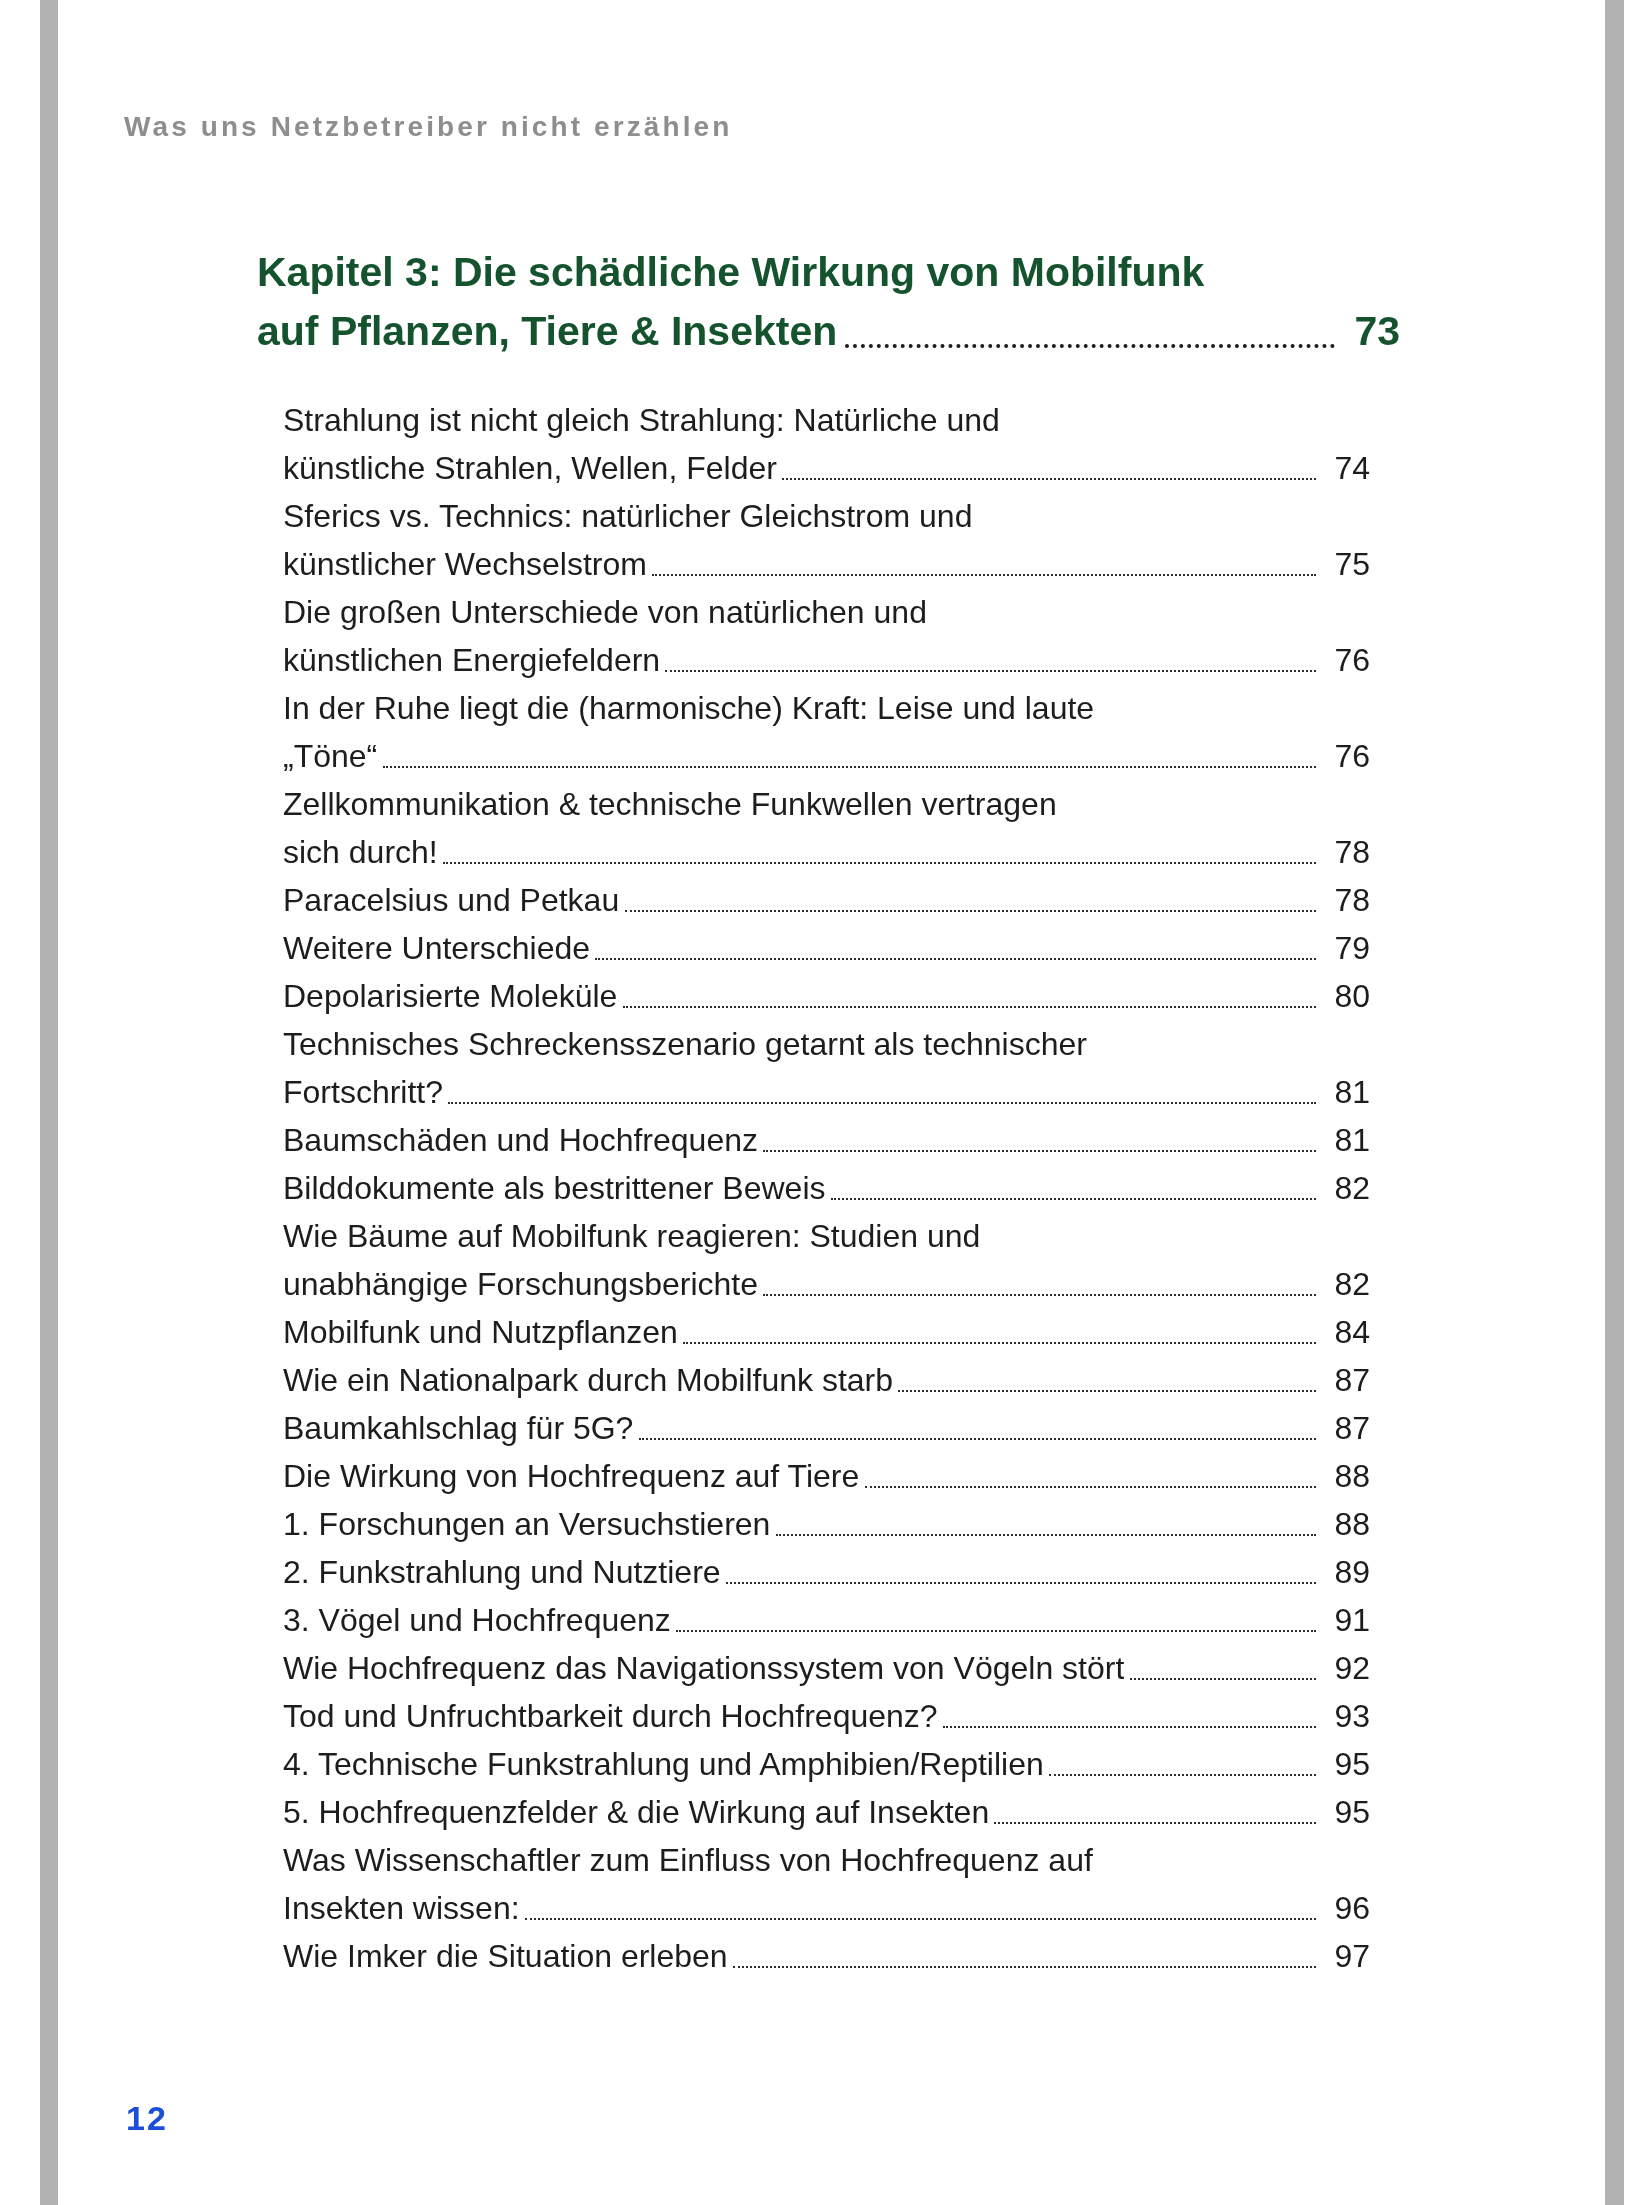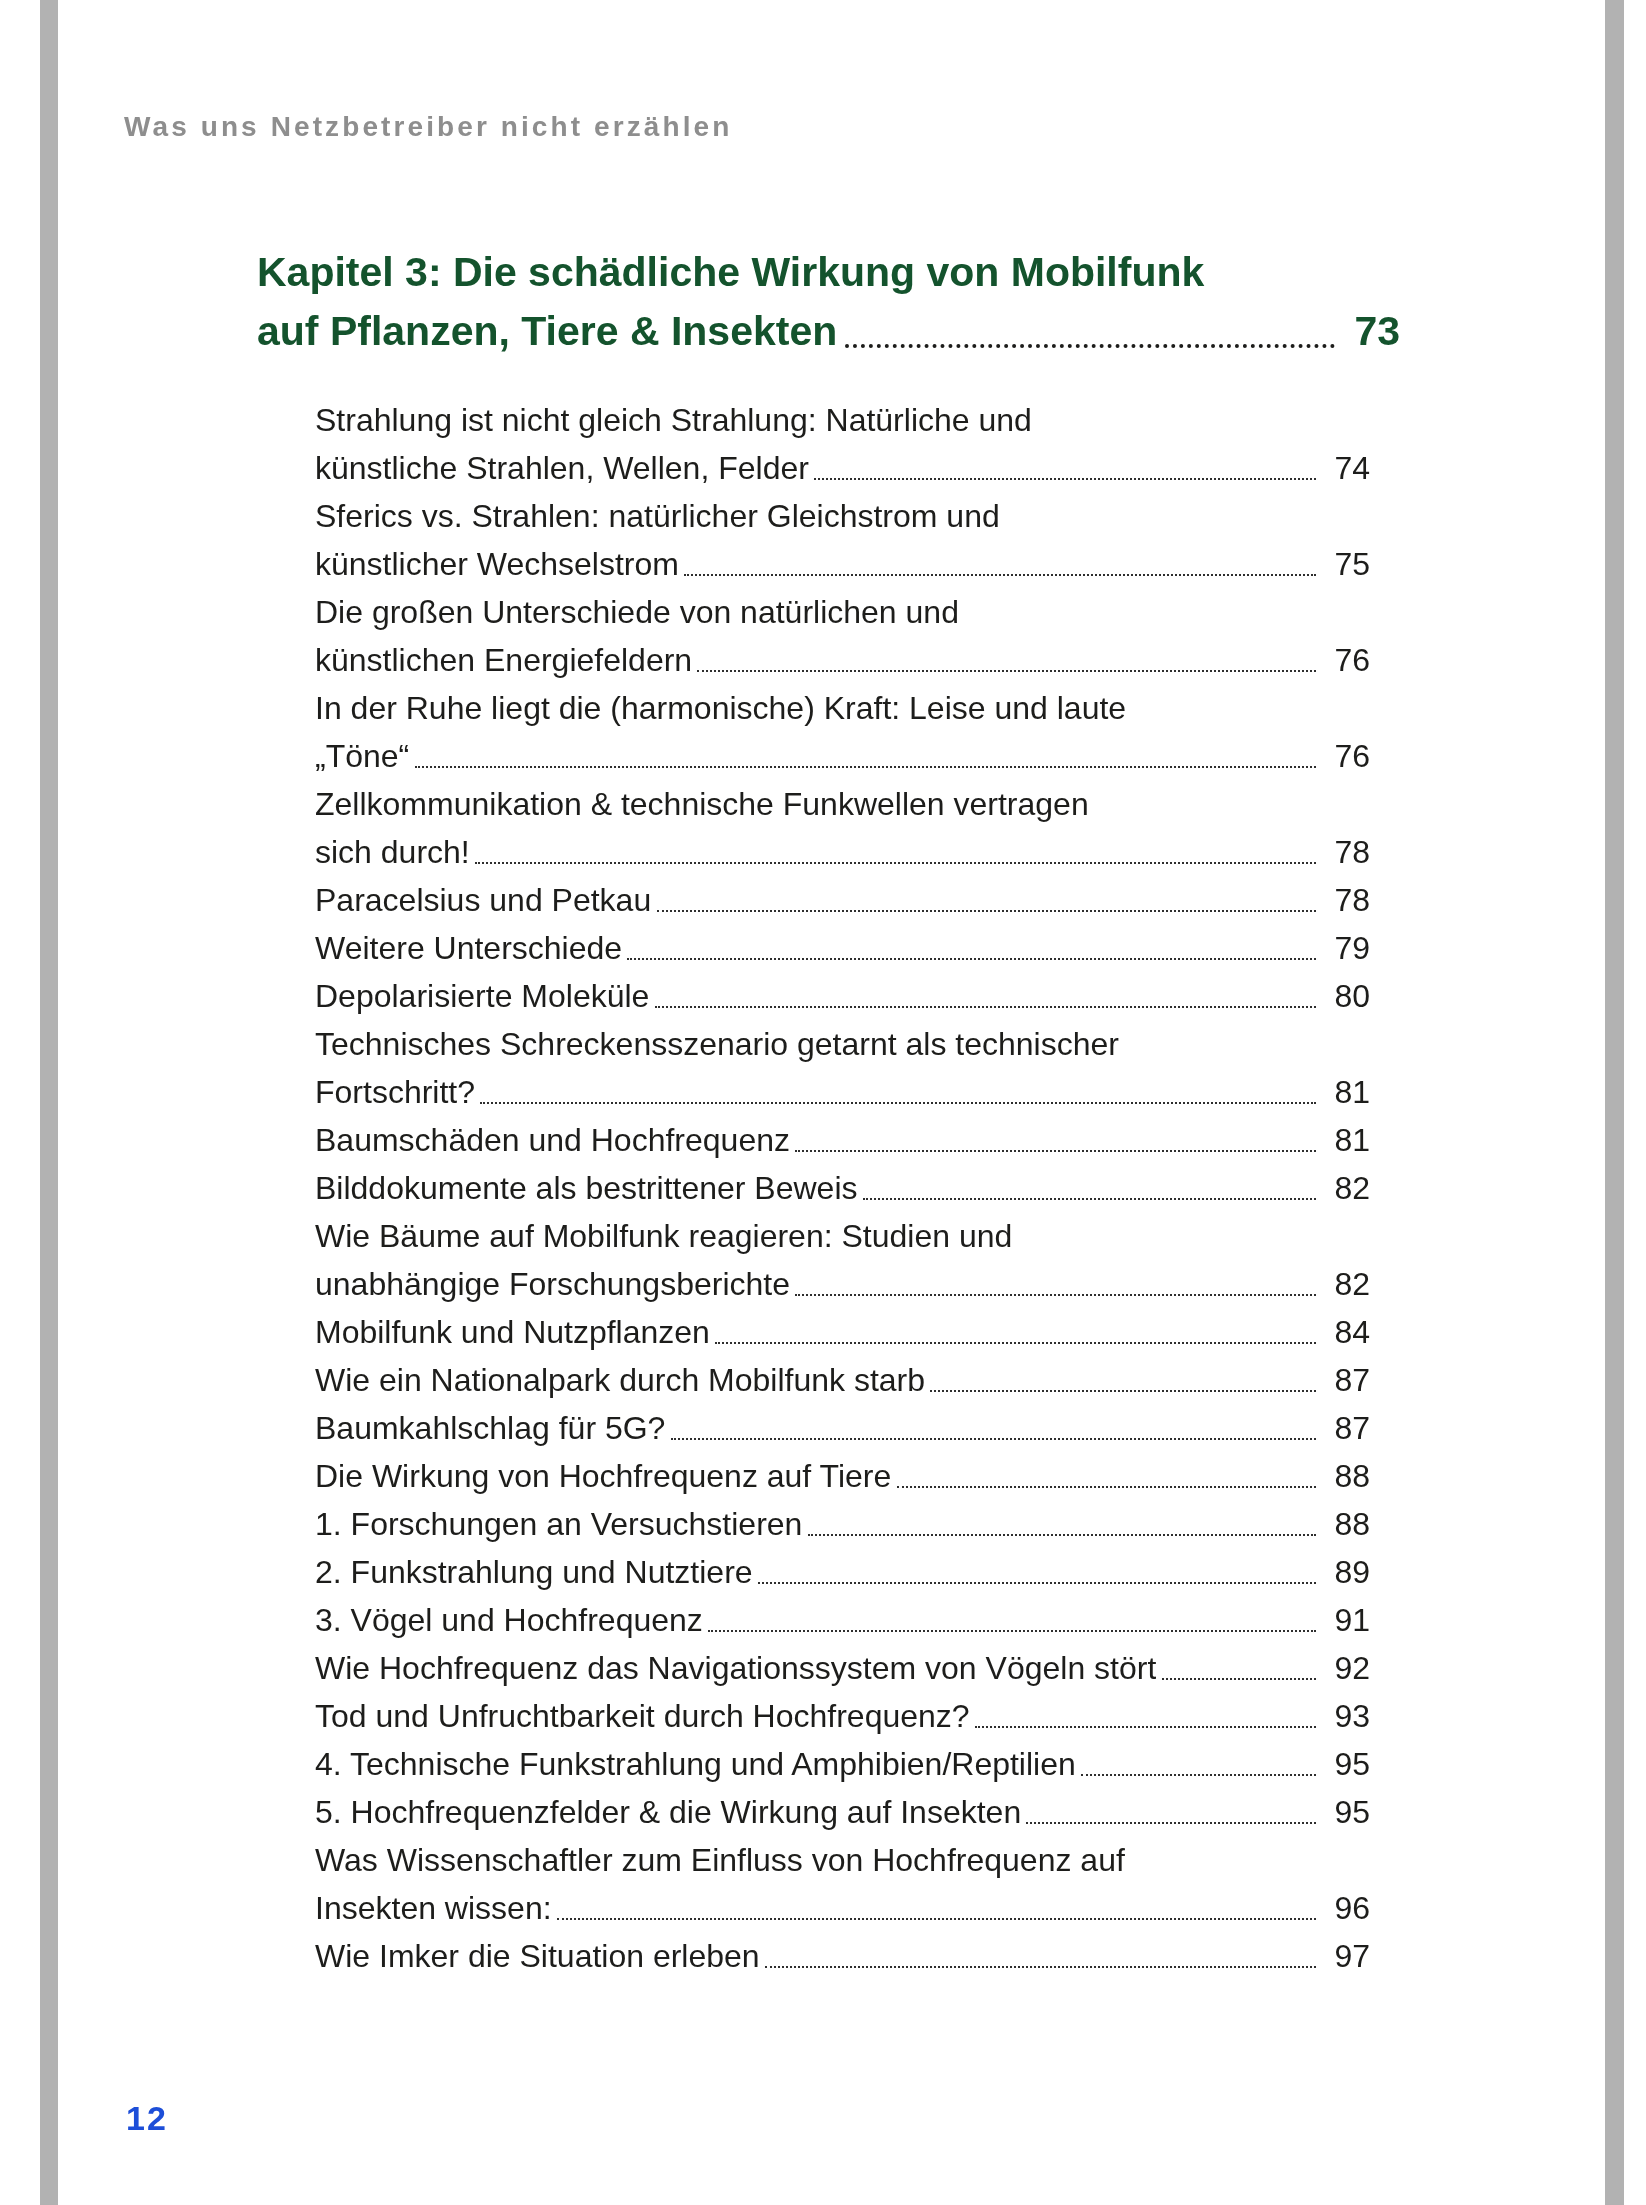--- a/index.html
+++ b/index.html
@@ -58,21 +58,21 @@
   
   .toc {
     position: absolute;
     left: 283px;
     top: 396px;
     width: 1087px;
     font-size: 32px;
     line-height: 48px;
   }
   .toc-entry { }
-  .toc-line { display: flex; align-items: flex-end; height: 48px; white-space: nowrap; margin-left: 32px; }
+  .toc-line { display: flex; align-items: flex-end; height: 48px; white-space: nowrap; }
   .toc-text { flex: 0 1 auto; overflow: hidden; }
   .leader {
     flex: 1 1 auto;
     border-bottom: 2.6px dotted #2e2e2e;
     margin: 0 5.3px;
     margin-bottom: 12.3px;
     min-width: 13.2px;
   }
   .page-num {
     flex: 0 0 auto;
@@ -114,21 +114,21 @@
         <span class="toc-text">Strahlung ist nicht gleich Strahlung: Natürliche und</span>
       </div>
       <div class="toc-line">
         <span class="toc-text">künstliche Strahlen, Wellen, Felder</span>
         <span class="leader"></span>
         <span class="page-num">74</span>
       </div>
     </div>
     <div class="toc-entry">
       <div class="toc-line">
-        <span class="toc-text">Sferics vs. Strahlen: natürlicher Gleichstrom und</span>
+        <span class="toc-text">Sferics vs. Technics: natürlicher Gleichstrom und</span>
       </div>
       <div class="toc-line">
         <span class="toc-text">künstlicher Wechselstrom</span>
         <span class="leader"></span>
         <span class="page-num">75</span>
       </div>
     </div>
     <div class="toc-entry">
       <div class="toc-line">
         <span class="toc-text">Die großen Unterschiede von natürlichen und</span>

